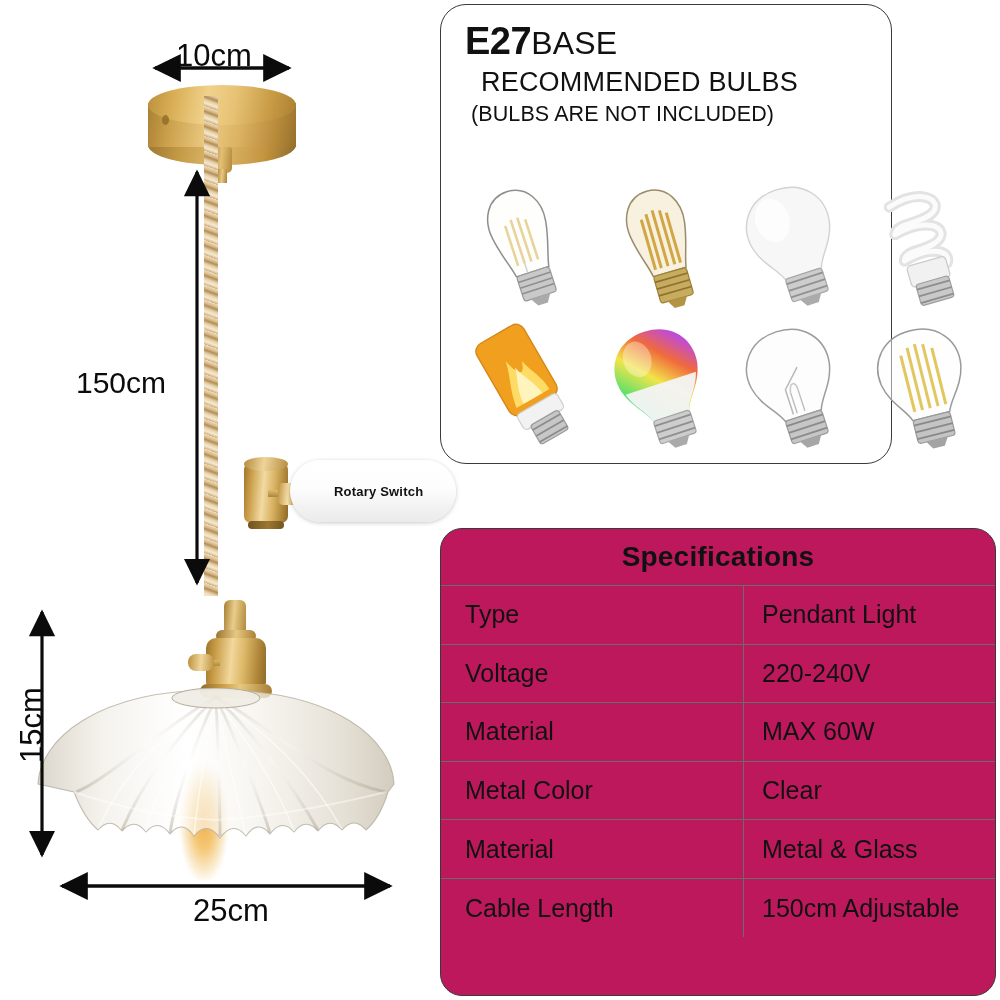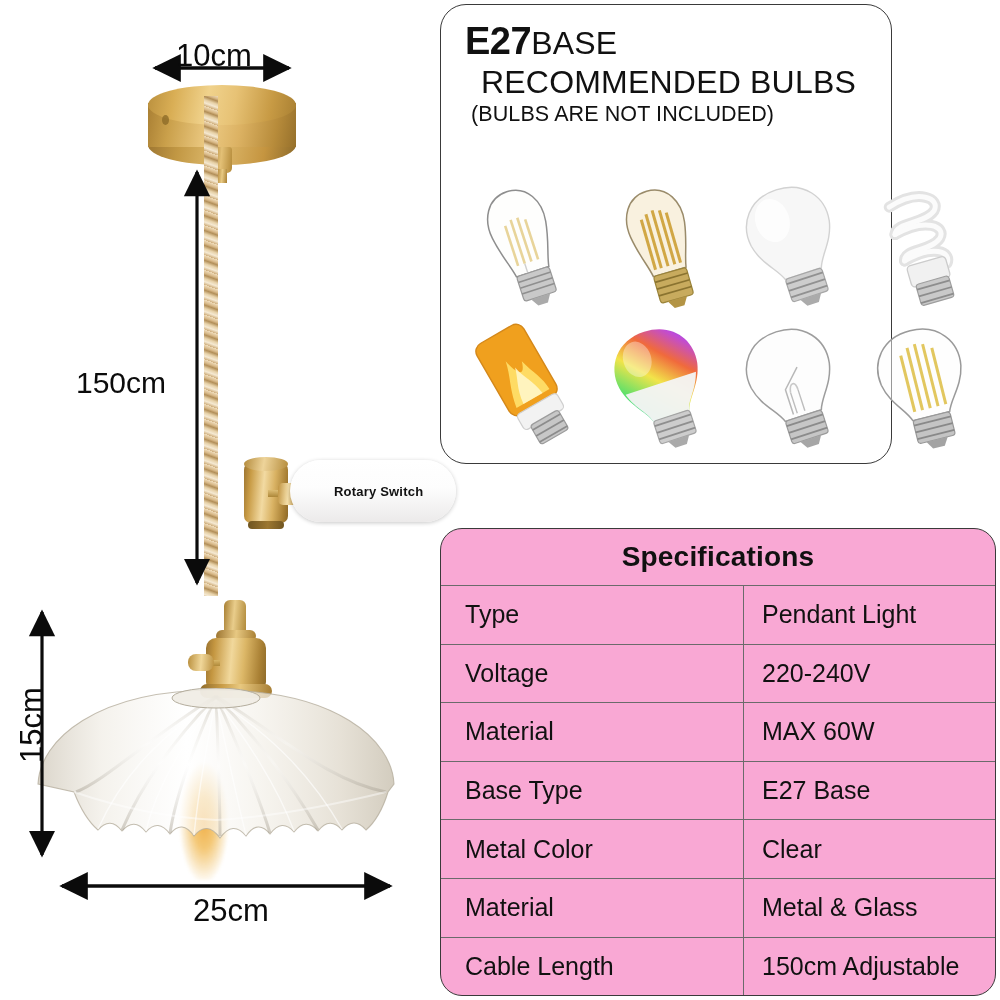--- a/index.html
+++ b/index.html
@@ -88,28 +88,28 @@
   .lbl-25cm{left:193px;top:893px;font-size:31px;}
   .lbl-15cm{left:-6px;top:707px;font-size:31px;transform:rotate(-90deg);transform-origin:50% 50%;}
 
   
   #bulbs-card{position:absolute;left:440px;top:4px;width:452px;height:460px;
      background:#fff;border:1.6px solid #3a3a3a;border-radius:26px;box-sizing:border-box;}
   #bulbs-card .hd{position:absolute;left:24px;top:16px;width:520px;}
   .hd-l1{font-size:33px;line-height:40px;letter-spacing:.2px;white-space:nowrap;}
   .hd-l1 .e27{font-size:38px;font-weight:bold;letter-spacing:-.5px;}
   .hd-l1 .base{font-size:32px;font-weight:400;}
-  .hd-l2{font-size:32px;line-height:38px;margin-left:16px;letter-spacing:.2px;white-space:nowrap;}
+  .hd-l2{font-size:27px;line-height:38px;margin-left:16px;letter-spacing:.2px;white-space:nowrap;}
   .hd-l3{font-size:21.5px;line-height:27px;margin-left:6px;letter-spacing:.1px;white-space:nowrap;}
   #bulb-grid{position:absolute;left:8px;top:170px;width:540px;height:280px;}
   .bcell{position:absolute;width:135px;height:140px;}
 
   
   #specs-card{position:absolute;left:440px;top:528px;width:556px;height:468px;
-     background:#f9a8d4;border:1.6px solid #3a3a3a;border-radius:22px;box-sizing:border-box;overflow:hidden;}
+     background:#be185d;border:1.6px solid #3a3a3a;border-radius:22px;box-sizing:border-box;overflow:hidden;}
   #specs-title{height:56px;display:flex;align-items:center;justify-content:center;
      font-size:28px;font-weight:bold;letter-spacing:.2px;}
   #specs-table{width:100%;border-collapse:collapse;table-layout:fixed;}
   #specs-table tr{height:58.6px;}
   #specs-table td{border-top:1.4px solid #6b6b6b;font-size:25px;font-weight:400;
      padding:0 0 0 24px;vertical-align:middle;color:#111;}
   #specs-table td.k{width:278px;border-right:1.4px solid #6b6b6b;}
   #specs-table td.v{padding-left:18px;}
 </style>
 </head>
@@ -421,24 +421,20 @@
           </tr>
           <tr>
             <td class="k">Voltage</td>
             <td class="v">220-240V</td>
           </tr>
           <tr>
             <td class="k">Material</td>
             <td class="v">MAX 60W</td>
           </tr>
           <tr>
-            <td class="k">Base Type</td>
-            <td class="v">E27 Base</td>
-          </tr>
-          <tr>
             <td class="k">Metal Color</td>
             <td class="v">Clear</td>
           </tr>
           <tr>
             <td class="k">Material</td>
             <td class="v">Metal &amp; Glass</td>
           </tr>
           <tr>
             <td class="k">Cable Length</td>
             <td class="v">150cm Adjustable</td>

